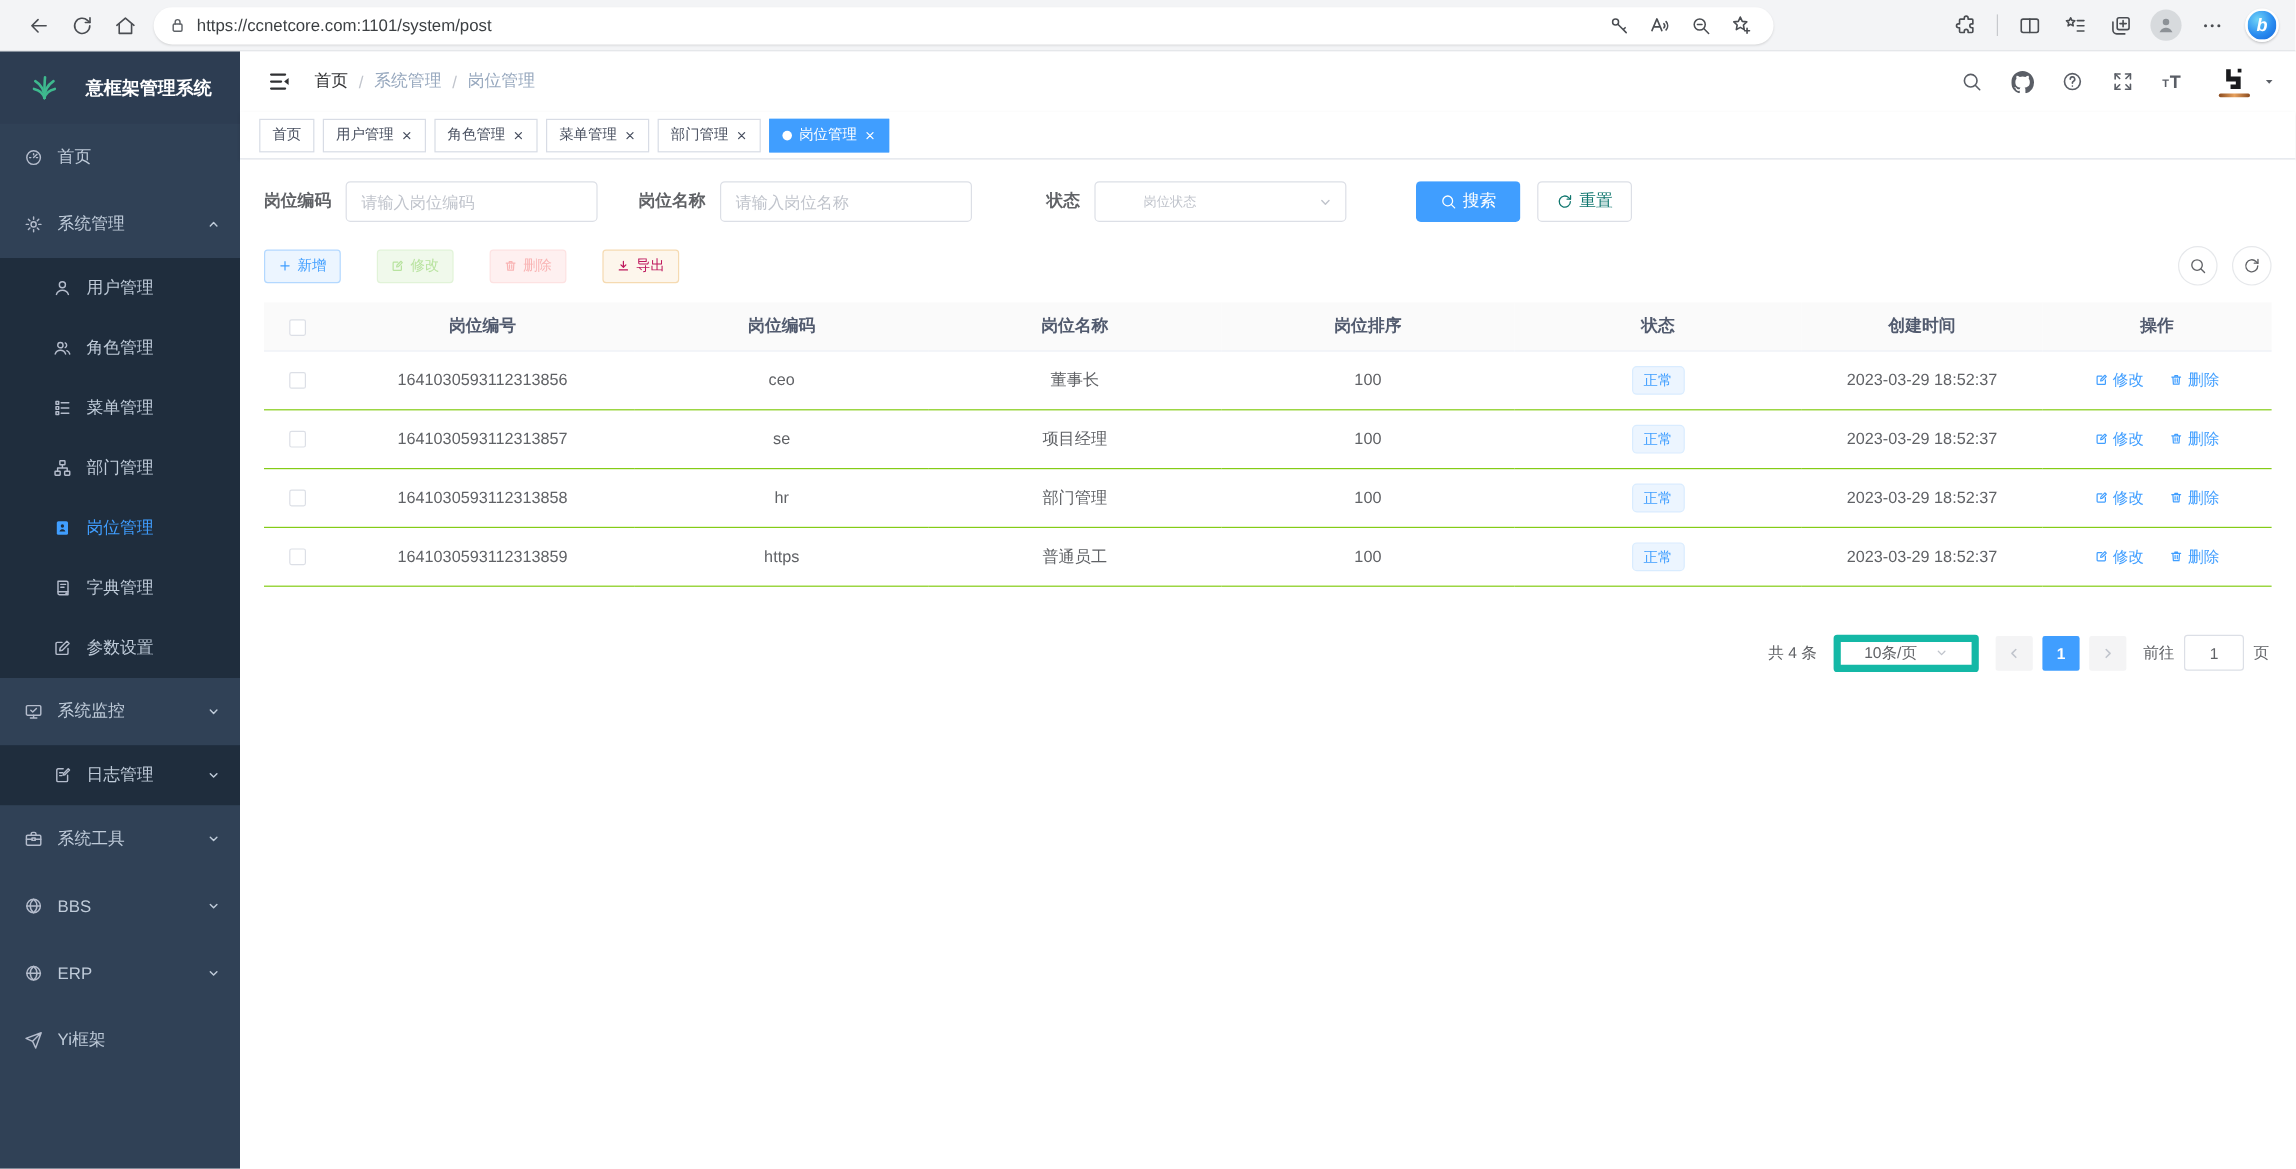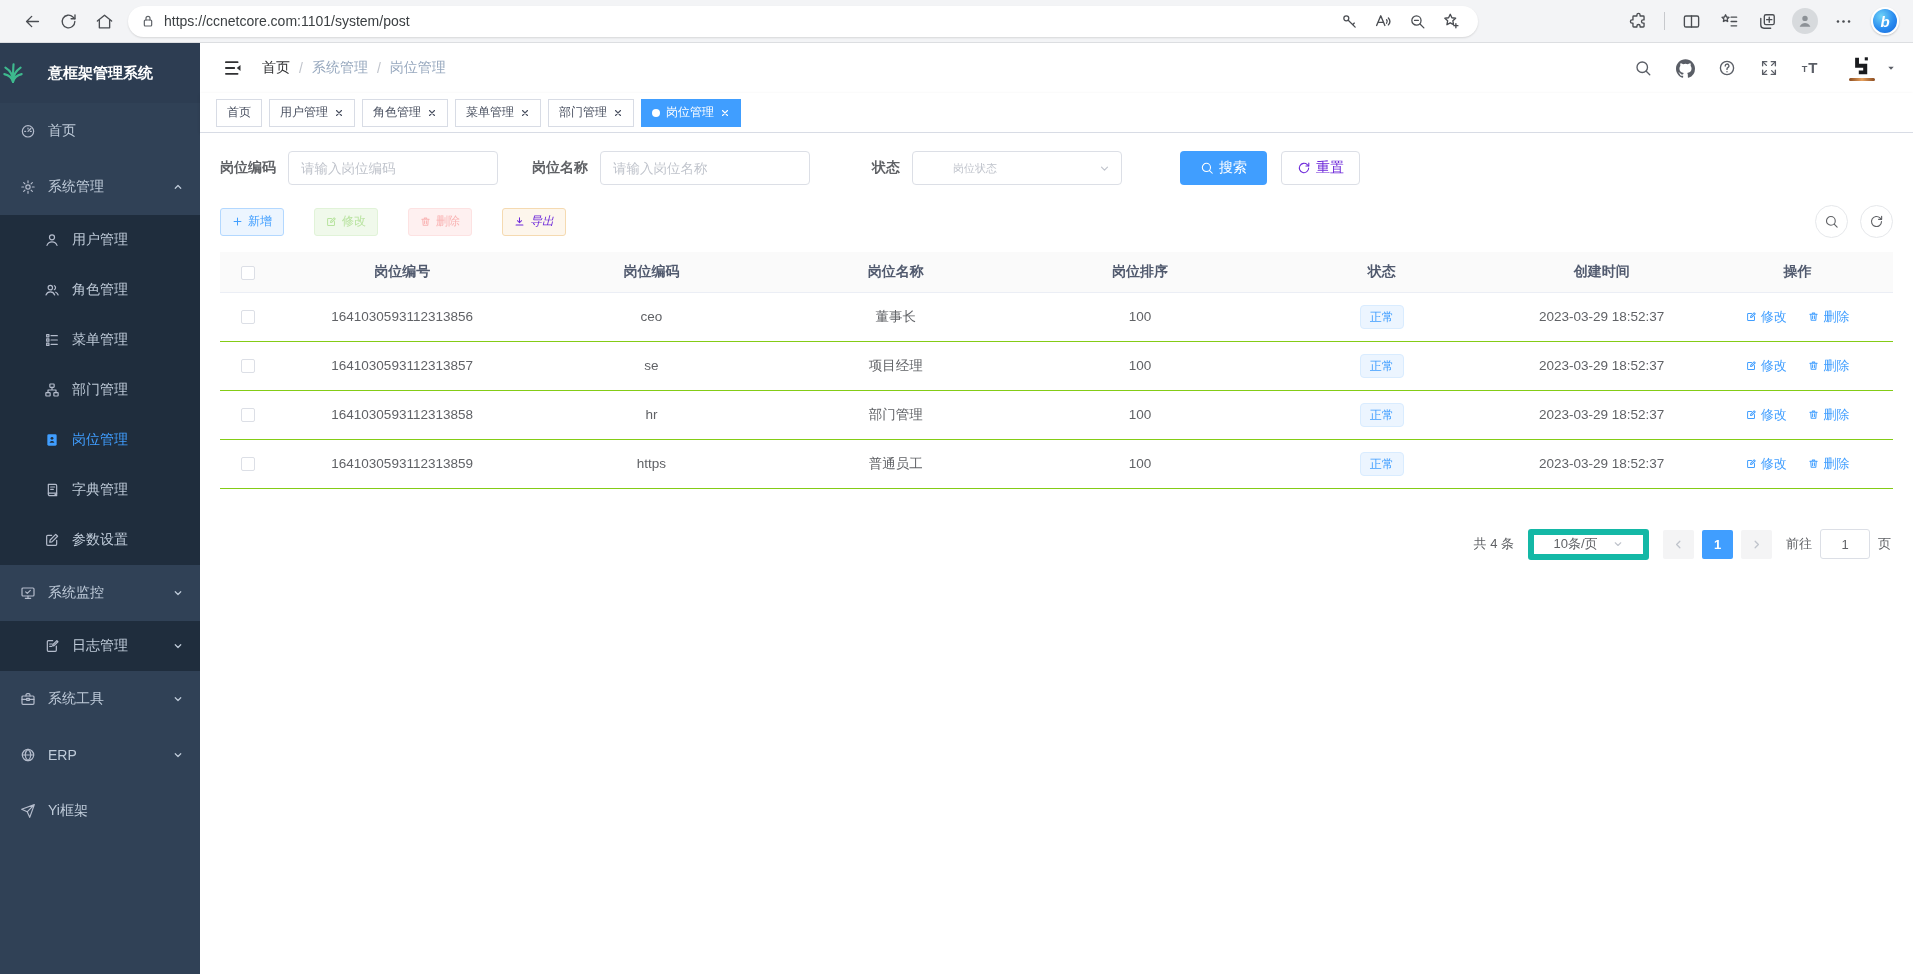--- a/index.html
+++ b/index.html
@@ -30,21 +30,21 @@
     background:radial-gradient(circle at 35% 30%, #6fd3f7 0%, #2a8cf0 55%, #1464d8 100%);
     display:flex; align-items:center; justify-content:center; border:2px solid #fff;
     box-shadow:0 1px 2px rgba(0,0,0,.2); }
   .bing-btn span { color:#fff; font-weight:bold; font-size:15px; font-style:italic; }
 
   
   .app { display:flex; height:931px; }
 
   
   .sidebar { width:200px; flex:none; background:#304156; color:#bfcbd9; overflow:hidden; }
-  .logo { height:60px; display:flex; align-items:center; justify-content:flex-start; gap:22px;
+  .logo { height:60px; display:flex; align-items:center; justify-content:center; gap:22px;
     background:#2d3d52; }
   .logo .title { color:#fff; font-weight:bold; font-size:15px; }
   .menu-item { height:56px; display:flex; align-items:center; padding:0 16px 0 20px;
     font-size:14px; cursor:pointer; position:relative; }
   .menu-item .mi-ic { margin-right:12px; color:#b4bccc; }
   .menu-item.sub { height:50px; padding-left:44px; background:#1f2d3d; }
   .menu-item .chev { margin-left:auto; width:12px; height:12px; stroke-width:2.4; color:#bfcbd9; }
   .menu-item.active { color:#409eff; }
   .menu-item.active .mi-ic { color:#409eff; }
 
@@ -91,29 +91,29 @@
   .el-input::placeholder { color:#c0c4cc; }
   .el-select { width:210px; height:34px; border:1px solid #dcdfe6; border-radius:4px;
     padding:0 10px 0 12px; display:flex; align-items:center; background:#fff; cursor:pointer; }
   .el-select .sel-placeholder { color:#c0c4cc; font-size:11px;margin-left:28px; }
   .el-select .chevron { margin-left:auto; width:13px; height:13px; color:#c0c4cc; stroke-width:2.2; }
   .btn { display:inline-flex; align-items:center; justify-content:center; gap:5px;
     border-radius:4px; cursor:pointer; border:1px solid transparent; white-space:nowrap;
     font-family:inherit; }
   .btn-search { height:34px; padding:0 19px; background:#409eff; color:#fff; font-size:14px;
     margin-left:24px; }
-  .btn-reset { height:34px; padding:0 15px; background:#fff; color:#6d28d9; font-size:14px;
+  .btn-reset { height:34px; padding:0 15px; background:#fff; color:#0f766e; font-size:14px;
     border-color:#dcdfe6; margin-left:14px; }
 
   .toolbar-row { display:flex; align-items:center; margin-bottom:14px; }
   .btn-mini { height:28px; padding:0 11px; font-size:12px; margin-right:30px; border-radius:3px; }
   .btn-add    { color:#409eff; background:#ecf5ff; border-color:#b3d8ff; }
   .btn-edit   { color:#b8e39f; background:#f0f9eb; border-color:#e1f3d8; cursor:not-allowed; }
   .btn-delete { color:#f9b4b4; background:#fef0f0; border-color:#fde2e2; cursor:not-allowed; }
-  .btn-export { color:#6d28d9; background:#fdf6ec; border-color:#f5dab1;font-style:italic; }
+  .btn-export { color:#be185d; background:#fdf6ec; border-color:#f5dab1; }
   .toolbar-right { margin-left:auto; display:flex; gap:12px; }
   .circle-btn { width:33px; height:33px; border-radius:50%; border:1px solid #e6e8eb;
     background:#fff; display:flex; align-items:center; justify-content:center; color:#606266;
     cursor:pointer; }
 
   
   table { width:100%; border-collapse:collapse; table-layout:fixed; }
   thead th { height:40px; background:#fafafa; color:#515a6e; font-size:14px; font-weight:bold;
     border-bottom:1px solid #ebeef5; text-align:center; }
   tbody td { height:49px; color:#606266; font-size:13.5px; border-bottom:1px solid #84cc16;
@@ -509,20 +509,29 @@
           <span class="mi-label">日志管理</span>
           <svg class="ic chev">
             <use href="#i-chevron-down"></use>
           </svg>
         </div>
         <div class="menu-item">
           <svg class="ic mi-ic">
             <use href="#i-toolbox"></use>
           </svg>
           <span class="mi-label">系统工具</span>
+          <svg class="ic chev">
+            <use href="#i-chevron-down"></use>
+          </svg>
+        </div>
+        <div class="menu-item">
+          <svg class="ic mi-ic">
+            <use href="#i-globe"></use>
+          </svg>
+          <span class="mi-label">BBS</span>
           <svg class="ic chev">
             <use href="#i-chevron-down"></use>
           </svg>
         </div>
         <div class="menu-item">
           <svg class="ic mi-ic">
             <use href="#i-globe"></use>
           </svg>
           <span class="mi-label">ERP</span>
           <svg class="ic chev">

